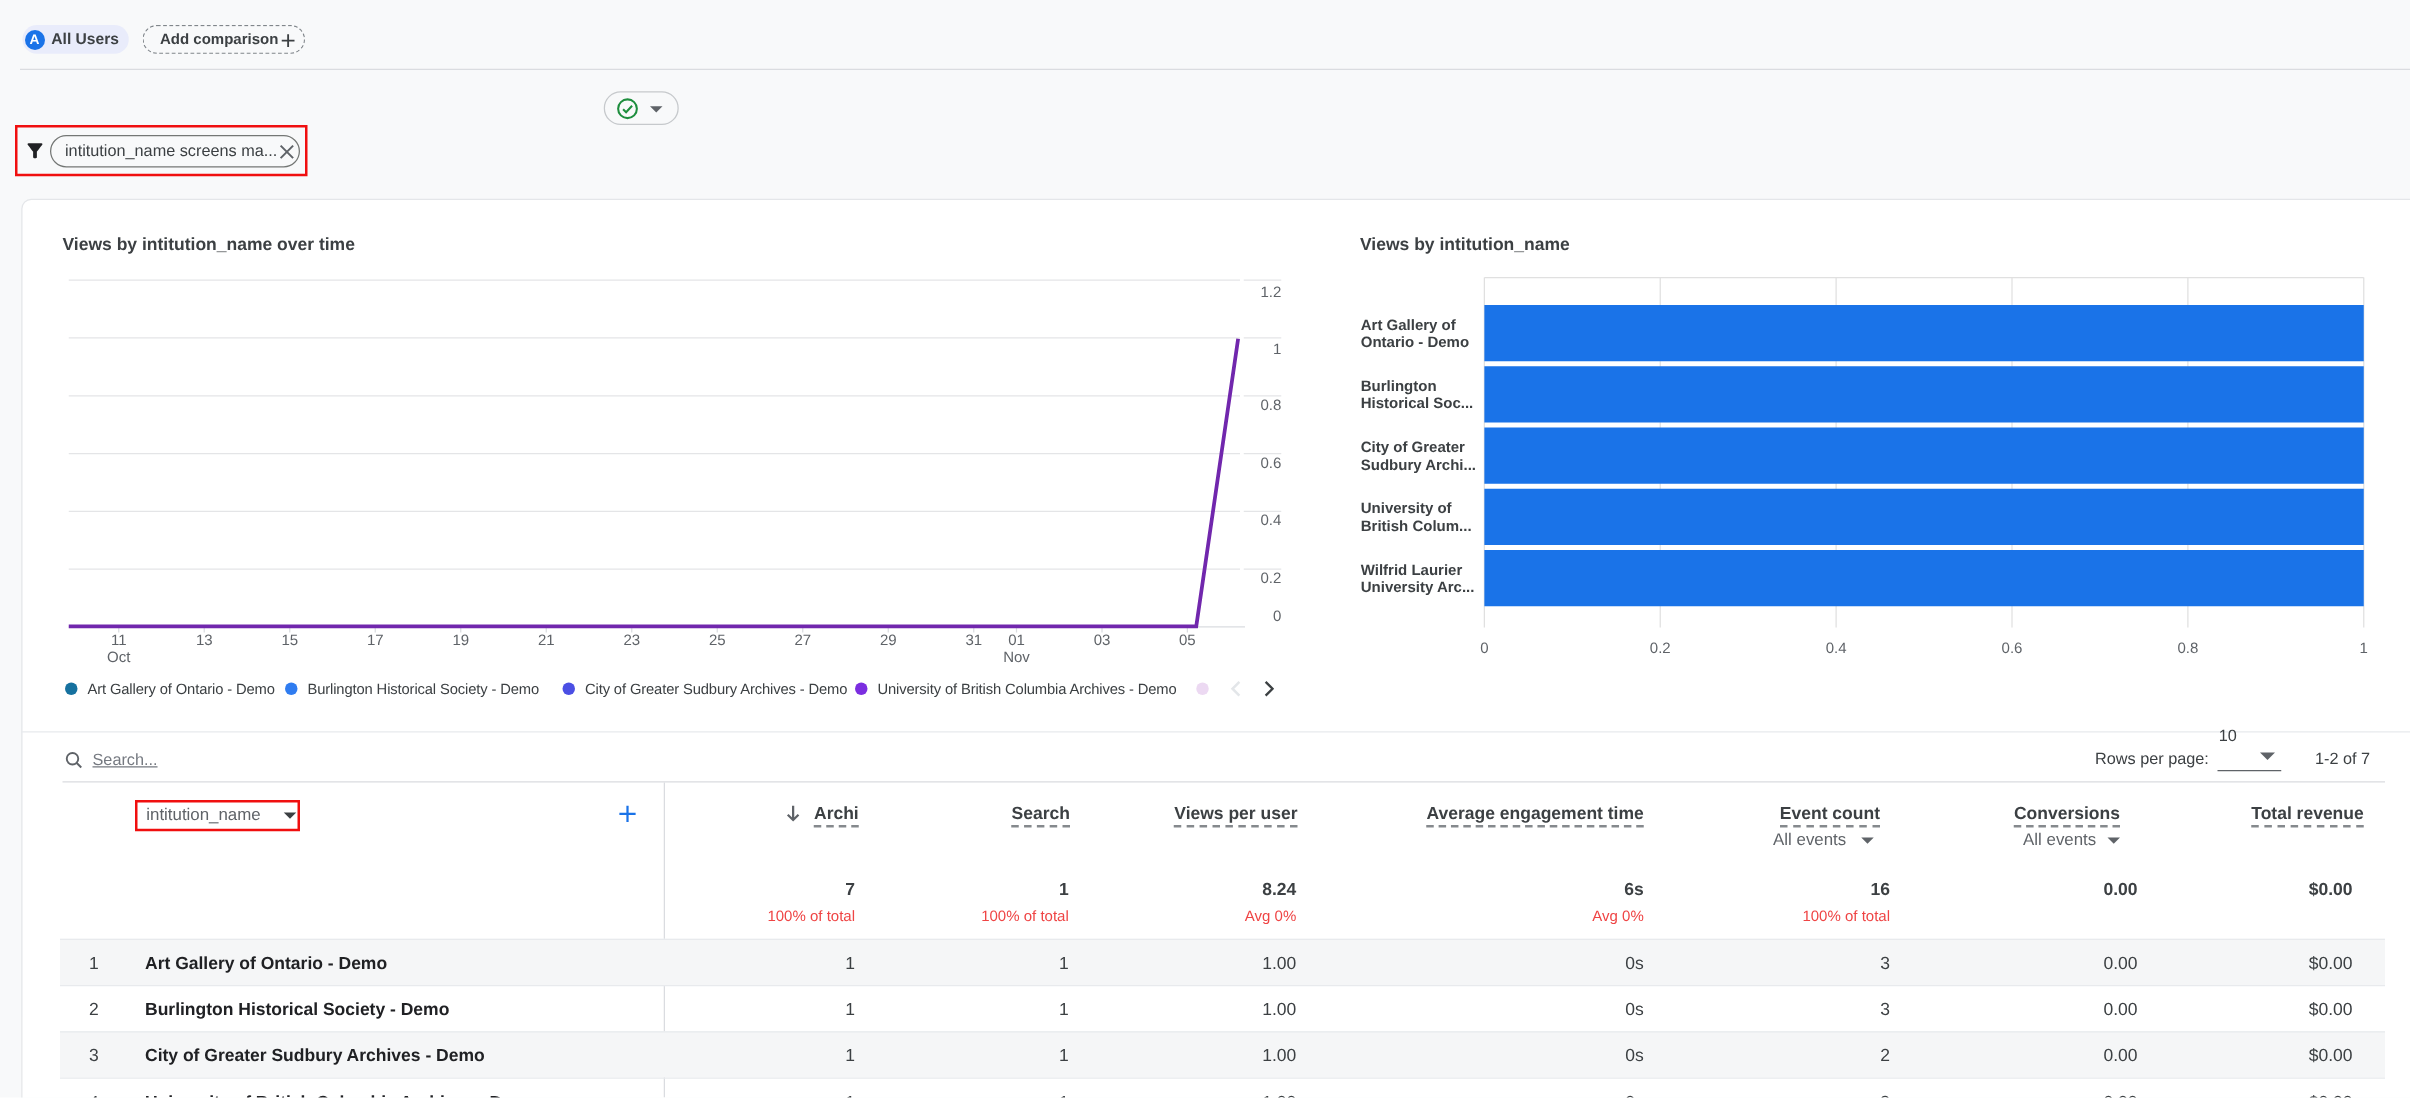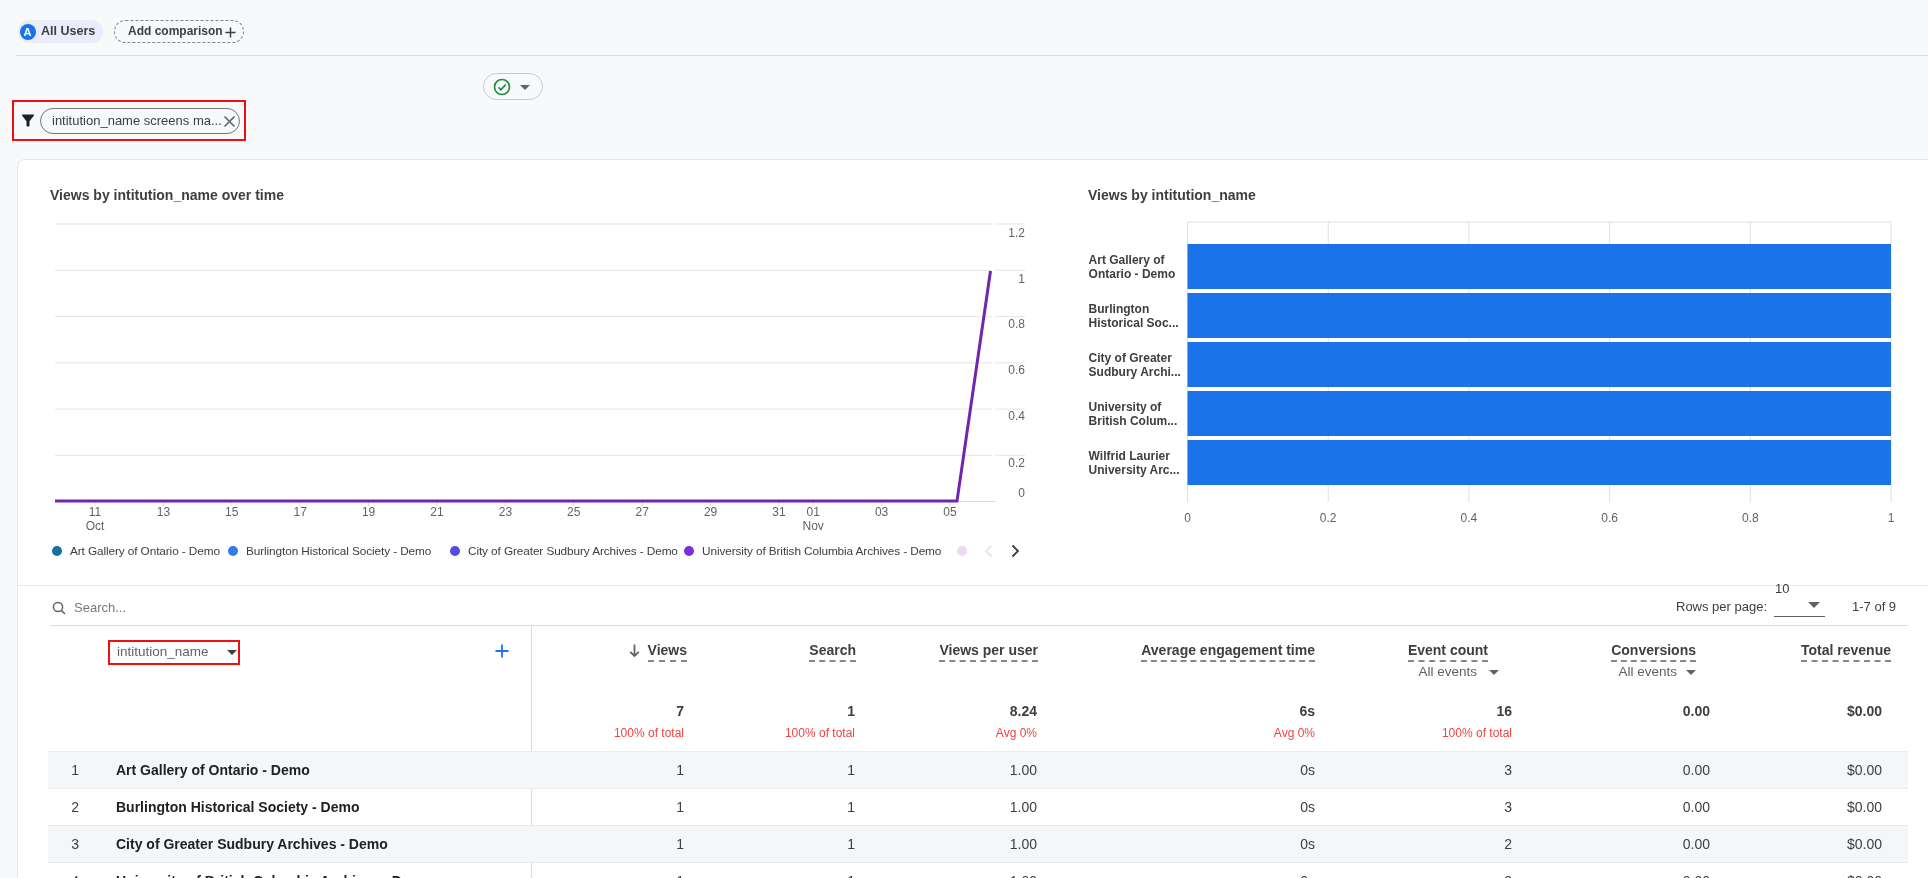--- a/index.html
+++ b/index.html
@@ -23,21 +23,21 @@
 #fchip .t { position:absolute; left:11px; top:0; height:24px; line-height:24px; font-size:13px; color:#3c4043; }
 #redbox1 { left:12px; top:100px; width:234px; height:41px; border:2px solid #f00f0f; }
 
 #card { left:17px; top:159px; width:1913px; height:721px; background:#fff; border:1px solid #e4e6e9; border-radius:8px 0 0 0; }
 .ctitle { font-size:14px; font-weight:bold; color:#3c4043; }
 #chartdiv { left:17px; top:585px; width:1911px; height:1px; background:#e8eaed; }
 
 .litem { position:absolute; top:544px; height:14px; font-size:11.8px; color:#3c4043; line-height:14px; letter-spacing:-0.1px; }
 .ldot { display:inline-block; width:10px; height:10px; border-radius:50%; margin-right:8px; vertical-align:-1px; }
 
-#searchtxt { left:74px; top:600px; font-size:13px; color:#757980; }
+#searchtxt { left:74px; top:600px; font-size:13px; color:#757980;text-decoration:underline; }
 #rpp { top:599px; font-size:13px; color:#3c4043; }
 #tablediv { left:50px; top:625px; width:1858px; height:1px; background:#dadce0; }
 #vertdiv { left:531px; top:626px; width:1px; height:252px; background:#dadce0; }
 .hdr { position:absolute; top:643px; font-size:14px; font-weight:bold; color:#3c4043; border-bottom:2px dashed #85898d; padding-bottom:2px; line-height:15px; }
 .sub { position:absolute; top:664px; font-size:13.5px; color:#5f6368; line-height:15px; }
 #redbox2 { left:108px; top:640px; width:132px; height:25px; border:2px solid #f00f0f; }
 #dimname { left:117px; top:644px; font-size:13.5px; color:#5f6368; }
 .tot { position:absolute; top:703px; height:17px; line-height:17px; font-size:14px; font-weight:bold; color:#3c4043; }
 .tots { position:absolute; top:726px; height:15px; line-height:15px; font-size:12px; color:#ef4444; }
 .row { position:absolute; left:48px; width:1860px; height:37px; border-top:1px solid #e8eaed; }
@@ -208,38 +208,38 @@
   <svg class="abs" style="left:52px;top:601px" width="14" height="14" viewBox="0 0 14 14">
       <circle cx="6" cy="6" r="4.6" fill="none" stroke="#5f6368" stroke-width="1.5"></circle>
       <line x1="9.4" y1="9.4" x2="13" y2="13" stroke="#5f6368" stroke-width="1.5"></line>
     </svg>
   <div class="abs" id="searchtxt">Search...</div>
   <div class="abs" id="rpp" style="right:1928px"></div>
   <div class="abs" style="left:1676px;top:599px;font-size:13px;color:#3c4043">Rows per page:</div>
   <div class="abs" style="left:1775px;top:581px;font-size:13px;color:#3c4043">10</div>
   <div class="abs" style="left:1774px;top:616px;width:51px;height:1px;background:#5f6368"></div>
   <span class="tri abs" style="left:1808px;top:602px;border-top-width:6px;border-left-width:6px;border-right-width:6px"></span>
-  <div class="abs" style="left:1852px;top:599px;font-size:13px;color:#3c4043">1-7 of 9</div>
+  <div class="abs" style="left:1852px;top:599px;font-size:13px;color:#3c4043">1-2 of 7</div>
   <div class="abs" id="tablediv"></div>
   <div class="abs" id="vertdiv"></div>
 
   <div class="abs" id="redbox2"></div>
   <div class="abs" id="dimname">intitution_name</div>
   <span class="tri abs" style="left:227px;top:650px;border-top-color:#3c4043"></span>
   <svg class="abs" style="left:494px;top:643px" width="16" height="16" viewBox="0 0 16 16">
       <path d="M8 1.5v13M1.5 8h13" stroke="#1a73e8" stroke-width="1.8"></path>
     </svg>
   <svg class="abs" style="left:628px;top:643px" width="13" height="15" viewBox="0 0 13 15">
       <path d="M6.5 1.5v11.5M2.2 8.8L6.5 13l4.3-4.2" fill="none" stroke="#5f6368" stroke-width="1.8"></path>
     </svg>
-  <div class="hdr" style="right:1241px">Views</div>
+  <div class="hdr" style="right:1241px">Archi</div>
   <div class="hdr" style="right:1072px">Search</div>
   <div class="hdr" style="right:890px">Views per user</div>
   <div class="hdr" style="right:613px">Average engagement time</div>
-  <div class="hdr" style="right:440px">Event count</div>
+  <div class="hdr" style="right:424px">Event count</div>
   <div class="sub" style="right:451px">All events</div>
   <span class="tri abs" style="left:1489px;top:670px"></span>
   <div class="hdr" style="right:232px">Conversions</div>
   <div class="sub" style="right:251px">All events</div>
   <span class="tri abs" style="left:1686px;top:670px"></span>
   <div class="hdr" style="right:37px">Total revenue</div>
 
   <div class="tot" style="right:1244px">7</div>
     <div class="tots" style="right:1244px">100% of total</div>
   <div class="tot" style="right:1073px">1</div>

